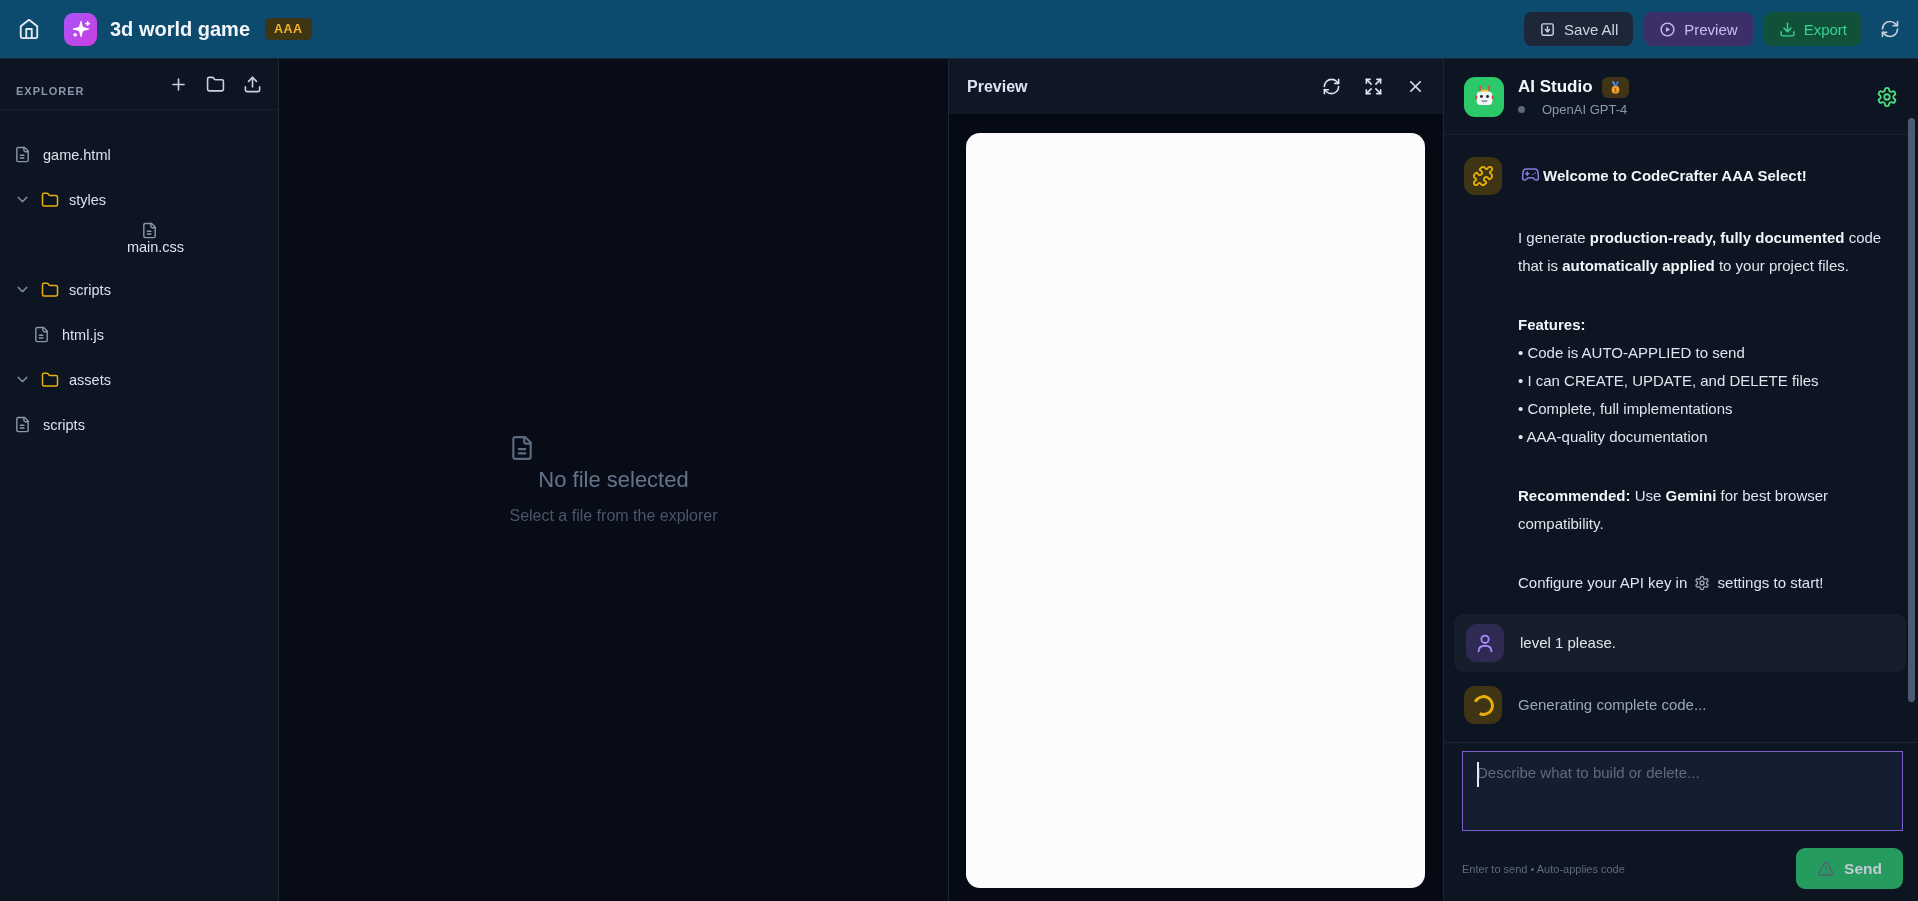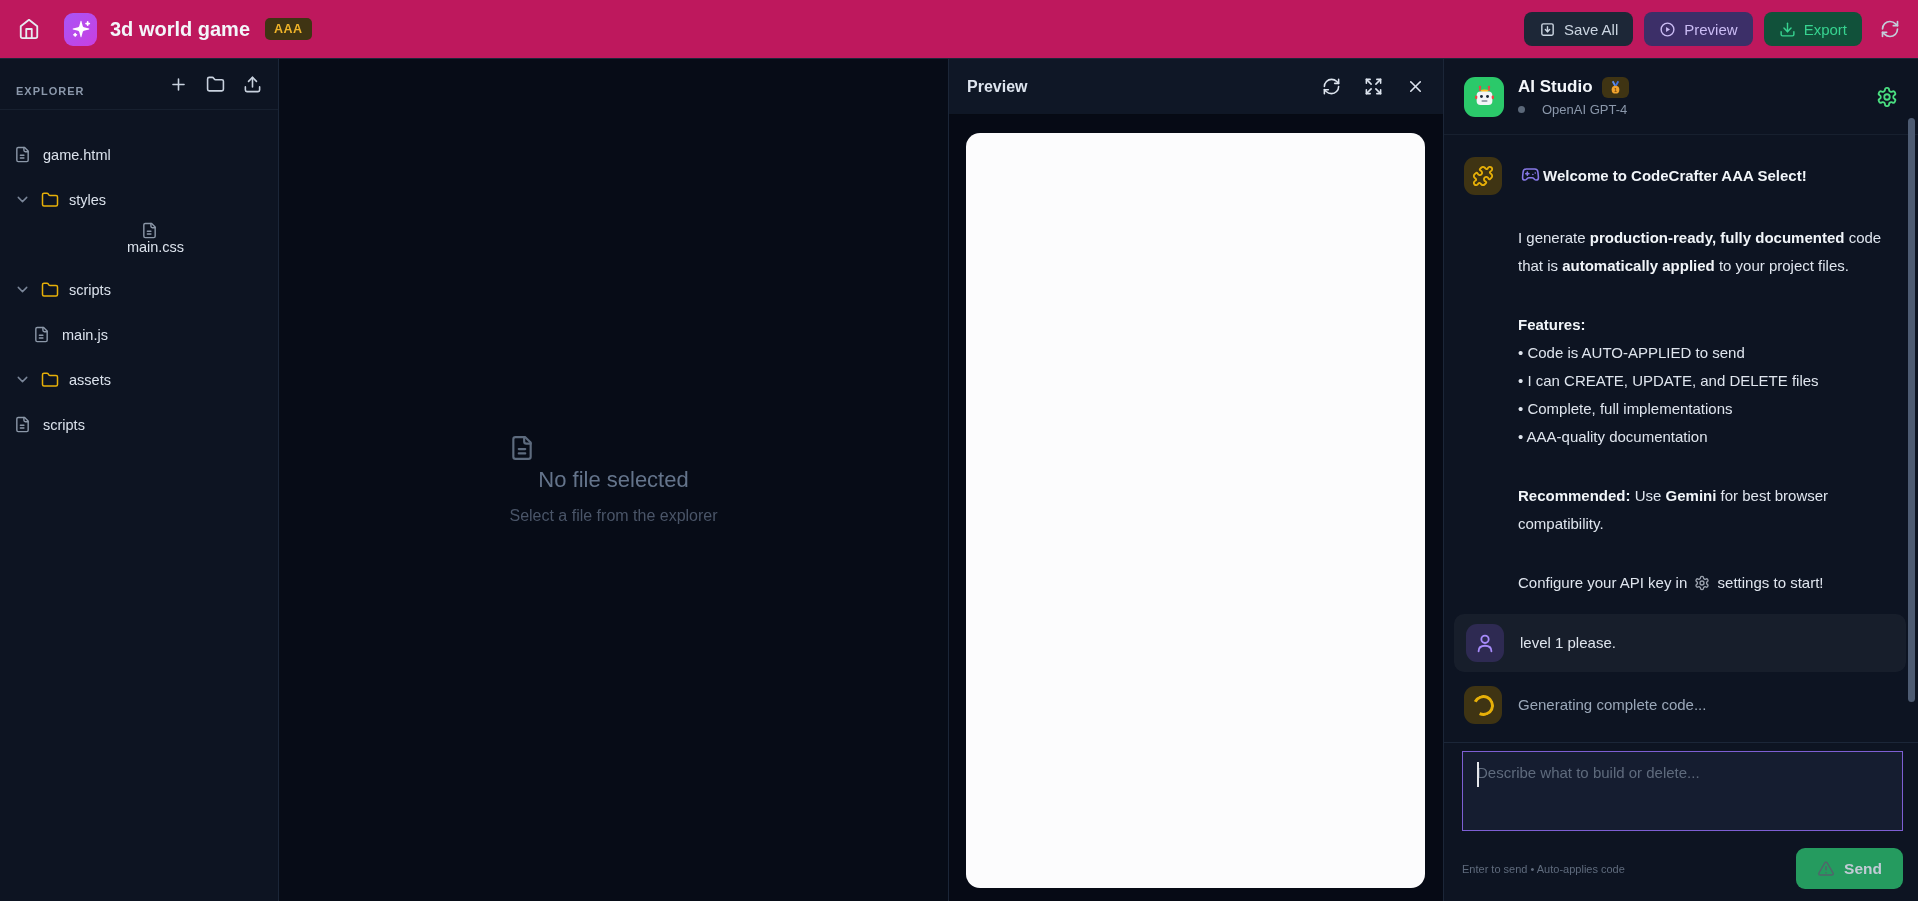--- a/index.html
+++ b/index.html
@@ -7,21 +7,21 @@
   body {
     font-family: "Liberation Sans", "DejaVu Sans", sans-serif;
     background: #070c17; color: #e2e8f0;
   }
   svg { display: block; }
   .icon svg { stroke: currentColor; fill: none; stroke-width: 2; stroke-linecap: round; stroke-linejoin: round; }
 
   
   .topbar {
     height: 59px; display: flex; align-items: center;
-    background: #be185d; border-bottom: 1px solid #1b2638; padding: 0 18px;
+    background: #0c4a6e; border-bottom: 1px solid #1b2638; padding: 0 18px;
   }
   .home-btn { color: #e6eaf0; margin-right: 24px; cursor: pointer; }
   .app-icon {
     width: 33px; height: 33px; border-radius: 9px;
     background: linear-gradient(135deg, #a855f7, #c93fe0);
     display: flex; align-items: center; justify-content: center;
   }
   .app-title { margin-left: 13px; font-size: 20px; font-weight: 700; color: #f3f6fa; }
   .tier-badge {
     margin-left: 15px; background: #3f3413; color: #f0b429;
@@ -280,21 +280,21 @@
         <div class="tree-row" style="padding-left: 33px;">
 
     <span class="icon file-i">
       <svg width="17" height="17" viewBox="0 0 24 24">
               <path d="M15 2H6a2 2 0 0 0-2 2v16a2 2 0 0 0 2 2h12a2 2 0 0 0 2-2V7Z"></path>
               <path d="M14 2v4a2 2 0 0 0 2 2h4"></path>
               <path d="M14 13H9"></path>
               <path d="M14 17H9"></path>
             </svg>
     </span>
-    <span class="tree-label">main.js</span>
+    <span class="tree-label">html.js</span>
   </div>
         <div class="tree-row" style="padding-left: 14px;">
     <span class="icon chev">
       <svg width="17" height="17" viewBox="0 0 24 24">
               <polyline points="6 9 12 15 18 9"></polyline>
             </svg>
     </span>
     <span class="icon folder-i">
       <svg width="18" height="18" viewBox="0 0 24 24">
               <path d="M20 20a2 2 0 0 0 2-2V8a2 2 0 0 0-2-2h-7.9a2 2 0 0 1-1.69-.9L9.6 3.9A2 2 0 0 0 7.93 3H4a2 2 0 0 0-2 2v13a2 2 0 0 0 2 2Z"></path>

